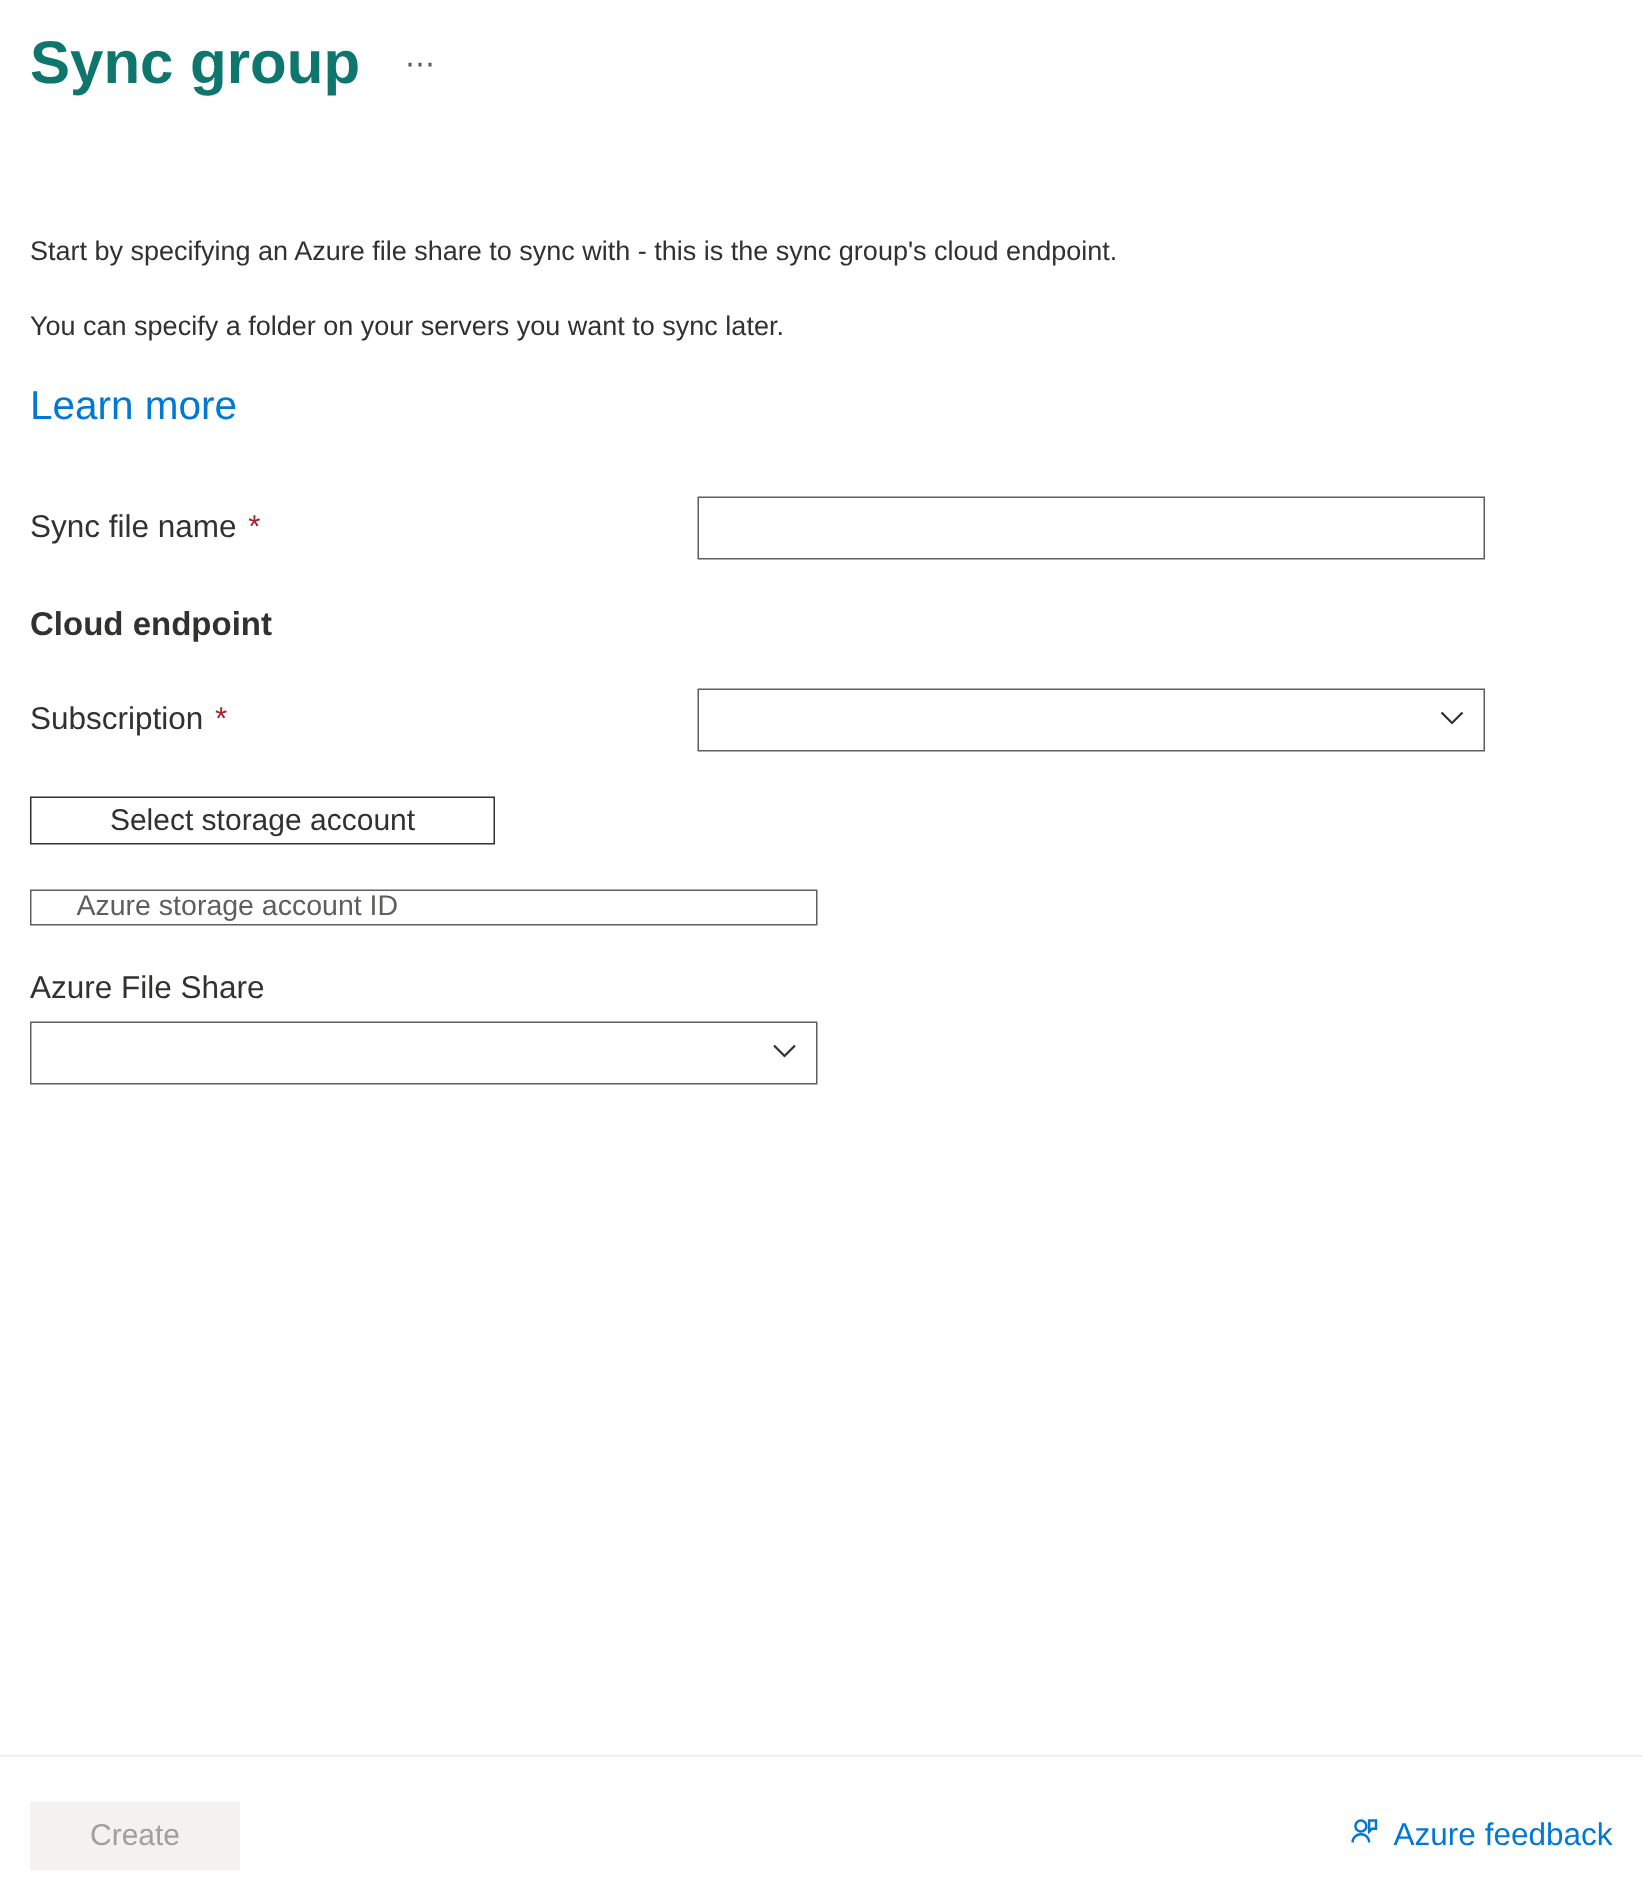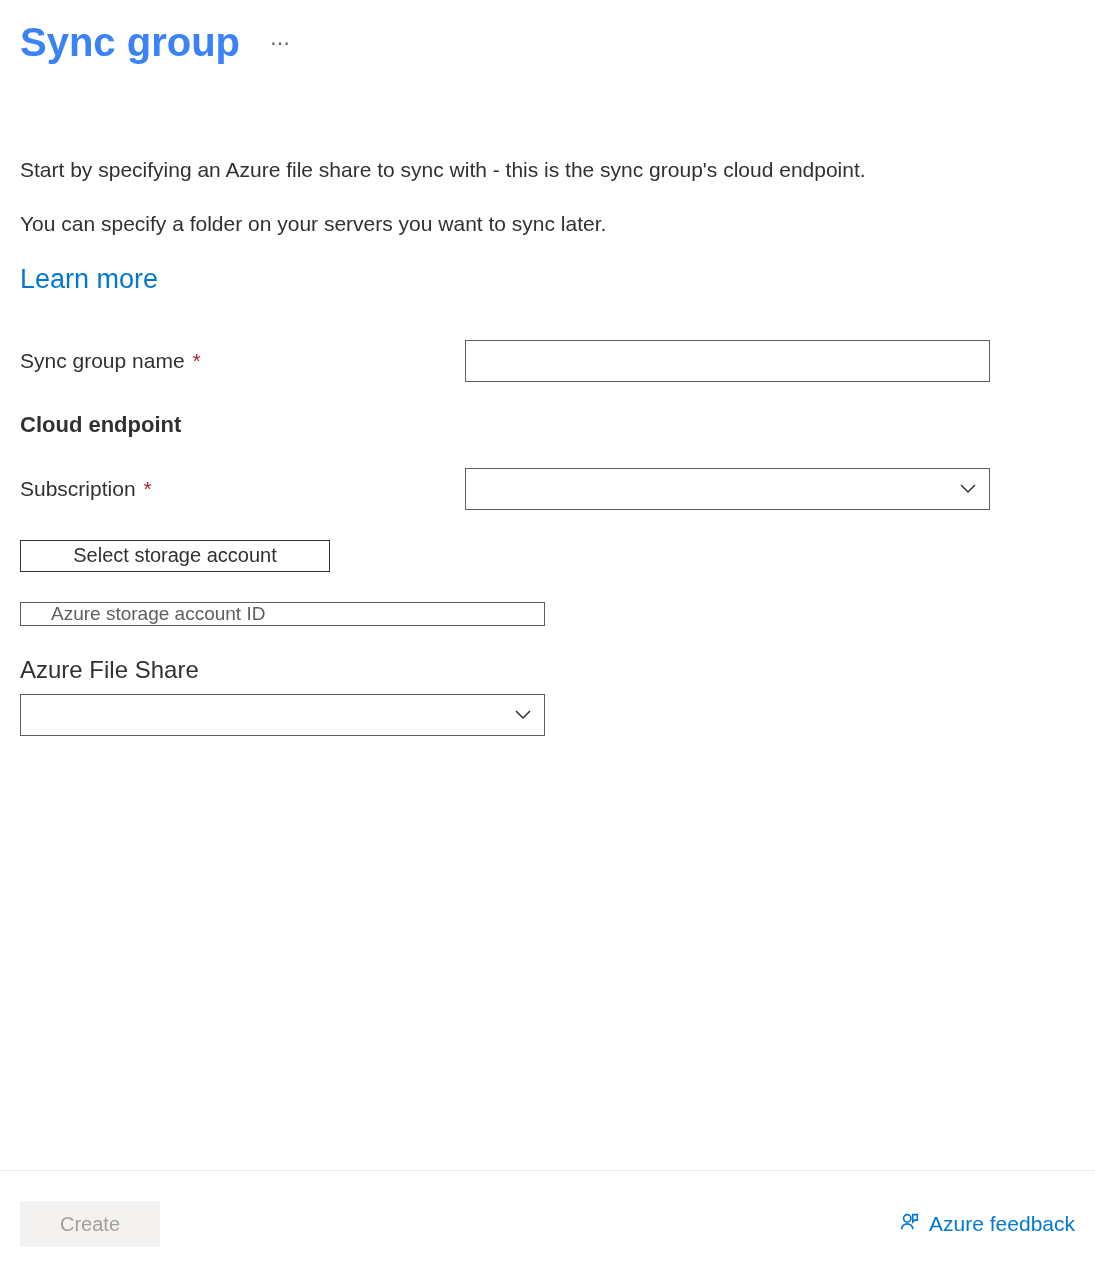--- a/index.html
+++ b/index.html
@@ -18,30 +18,30 @@
     }
     .header {
       display: flex;
       align-items: center;
       gap: 30px;
       margin-bottom: 90px;
     }
     .page-title {
       font-size: 40px;
       font-weight: 600;
-      color: #3b82f6;
+      color: #0f766e;
     }
     .more-icon {
       font-size: 20px;
       color: #605e5c;
       letter-spacing: 2px;
       cursor: pointer;
     }
     .description {
-      font-size: 21px;
+      font-size: 18px;
       color: #323130;
       margin-bottom: 25px;
       line-height: 1.4;
     }
     .learn-more {
       color: #0078d4;
       font-size: 27px;
       text-decoration: none;
       display: inline-block;
       margin-bottom: 45px;
@@ -122,21 +122,21 @@
       flex: 1;
       max-width: 525px;
       display: flex;
       flex-direction: column;
       gap: 30px;
     }
     .storage-controls .button-secondary {
       width: 310px;
     }
     .field-label-above {
-      font-size: 24px;
+      font-size: 21px;
       color: #323130;
       margin-bottom: 10px;
     }
     .footer {
       position: absolute;
       bottom: 20px;
       left: 0;
       right: 0;
       padding: 30px 20px 0 20px;
       border-top: 1px solid #edebe9;
@@ -191,21 +191,21 @@
   <h1 class="page-title">Sync group</h1>
   <span class="more-icon">⋯</span>
 </div>
 
 <p class="description">Start by specifying an Azure file share to sync with - this is the sync group's cloud endpoint.</p>
 <p class="description">You can specify a folder on your servers you want to sync later.</p>
 <a href="#" class="learn-more">Learn more</a>
 
 <div class="form-row">
   <label class="form-label">
-    <span>Sync group name</span>
+    <span>Sync file name</span>
     <span class="required">*</span>
   </label>
   <input type="text" class="text-input" style="">
 </div>
 
 <h2 class="section-heading">Cloud endpoint</h2>
 
 <div class="form-row">
   <label class="form-label">
     <span>Subscription</span>

